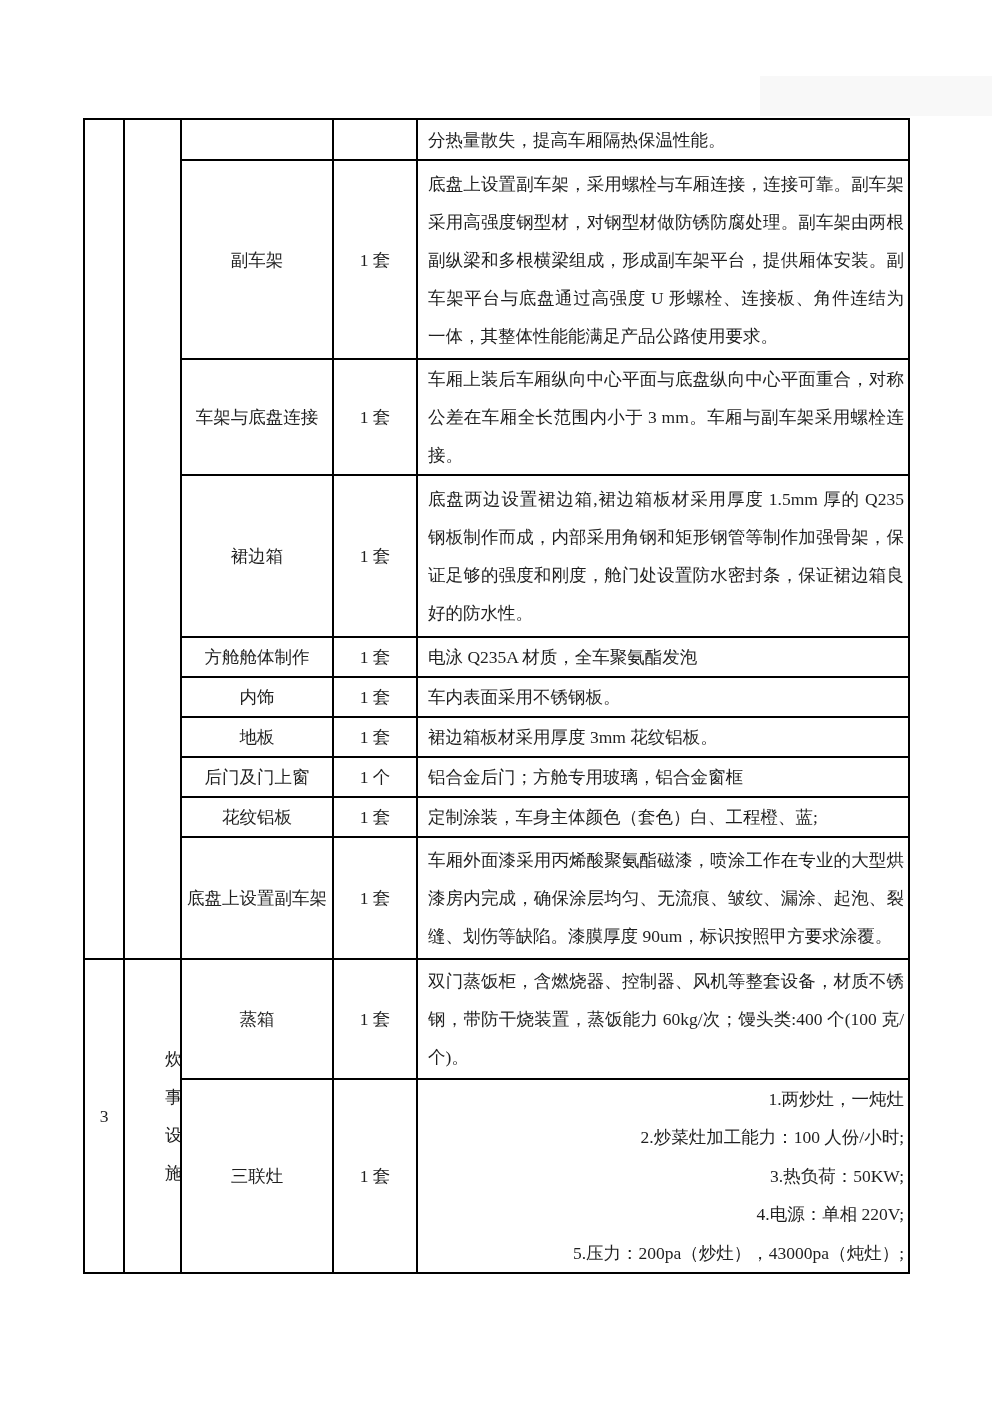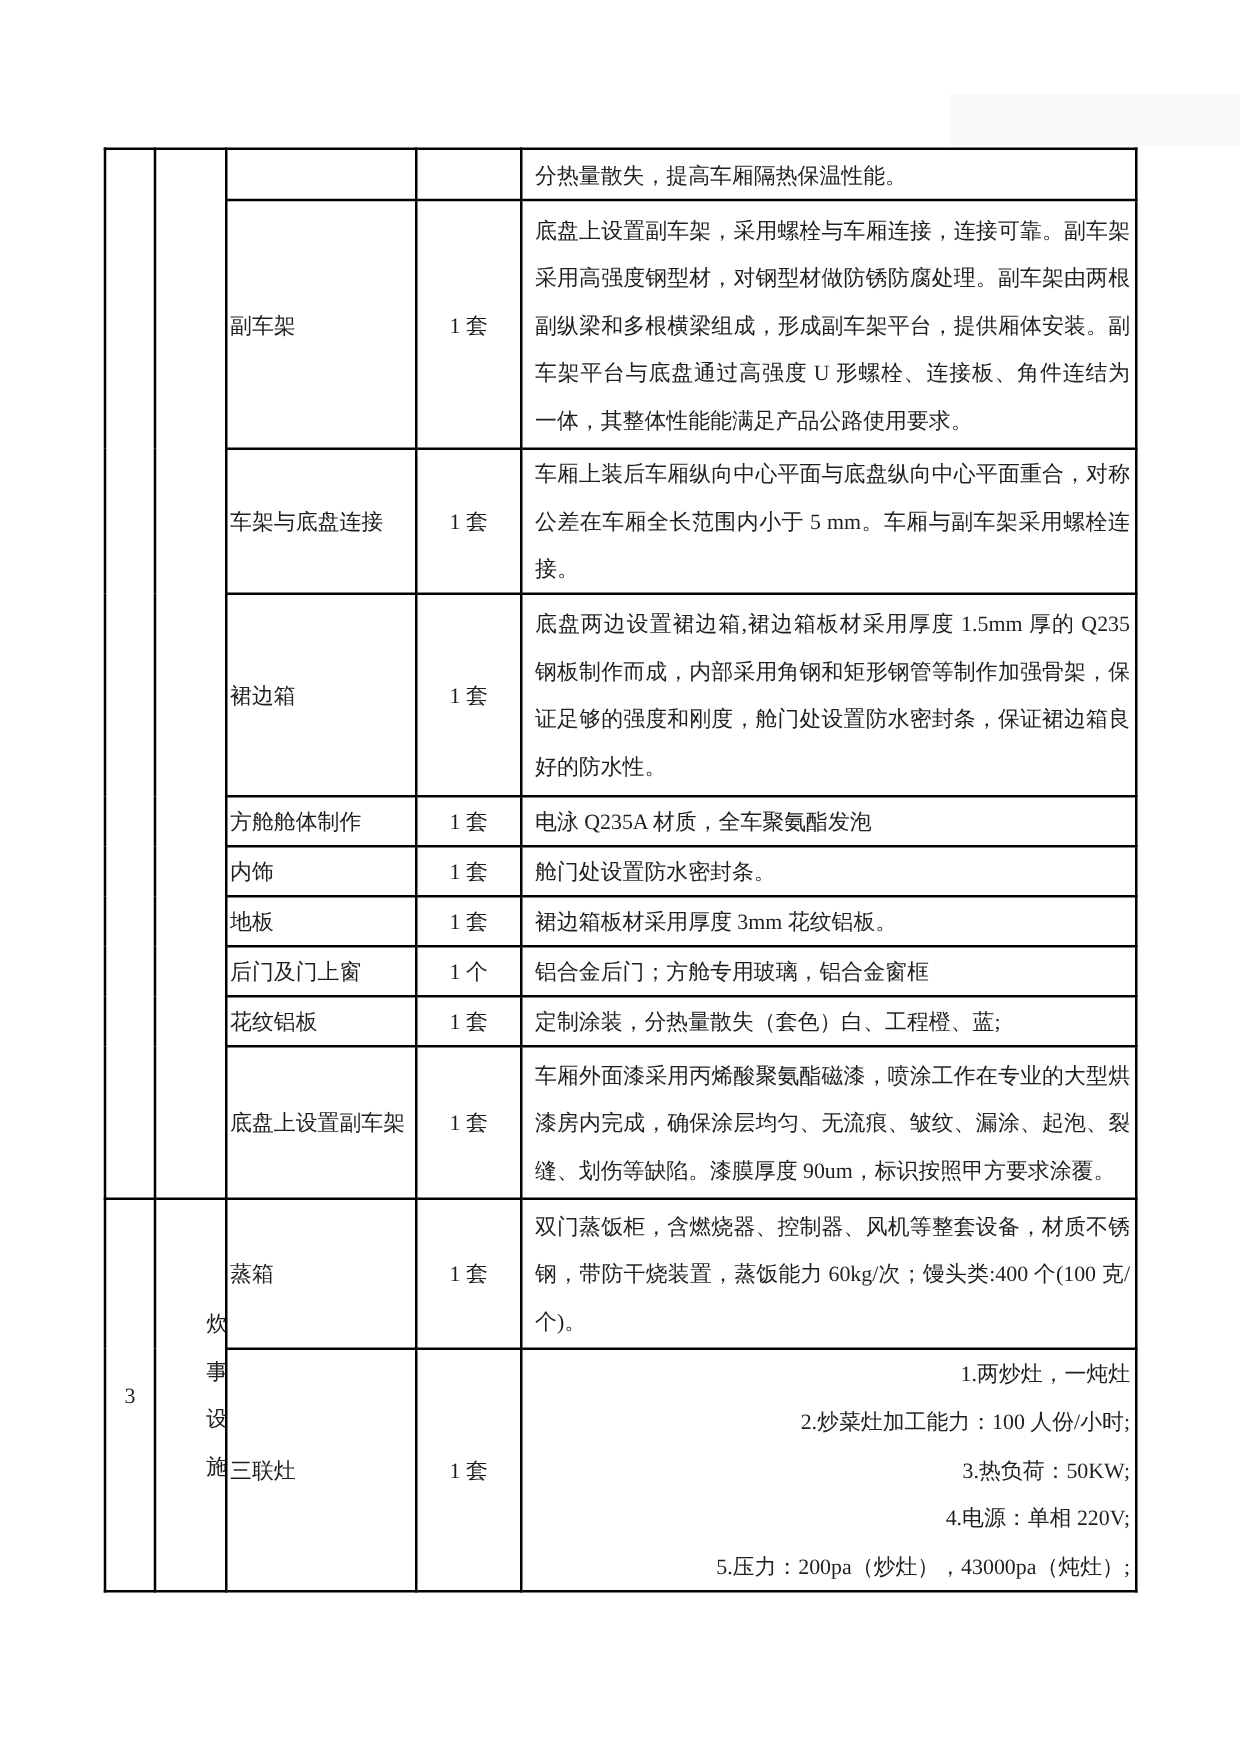--- a/index.html
+++ b/index.html
@@ -34,21 +34,21 @@
   }
   table.spec td {
     border: 2px solid #000000;
     font-size: 17.5px;
     color: #1f1f1f;
     vertical-align: middle;
     overflow: hidden;
   }
   td.c-no   { text-align: center; }
   td.c-cat  { text-align: center; line-height: 38px; padding-left: 40px; }
-  td.c-item { text-align: left; padding: 0 2px; }
+  td.c-item { text-align: center; padding: 0 2px; }
   td.c-qty  { text-align: center; border-radius: 16px; }
   td.c-desc { padding: 0 4px 0 10px; }
   .desc {
     text-align: justify;
     text-justify: inter-ideograph;
     line-height: 38px;
   }
   .desc-line {
     text-align: right;
     line-height: 38.4px;
@@ -87,21 +87,21 @@
       <td class="c-qty">1 套</td>
       <td class="c-desc">
         <div class="desc">底盘上设置副车架，采用螺栓与车厢连接，连接可靠。副车架采用高强度钢型材，对钢型材做防锈防腐处理。副车架由两根副纵梁和多根横梁组成，形成副车架平台，提供厢体安装。副车架平台与底盘通过高强度 U 形螺栓、连接板、角件连结为一体，其整体性能能满足产品公路使用要求。</div>
       </td>
     </tr>
 
     <tr style="height:110px">
       <td class="c-item">车架与底盘连接</td>
       <td class="c-qty">1 套</td>
       <td class="c-desc">
-        <div class="desc">车厢上装后车厢纵向中心平面与底盘纵向中心平面重合，对称公差在车厢全长范围内小于 5 mm。车厢与副车架采用螺栓连接。</div>
+        <div class="desc">车厢上装后车厢纵向中心平面与底盘纵向中心平面重合，对称公差在车厢全长范围内小于 3 mm。车厢与副车架采用螺栓连接。</div>
       </td>
     </tr>
 
     <tr style="height:162px">
       <td class="c-item">裙边箱</td>
       <td class="c-qty">1 套</td>
       <td class="c-desc">
         <div class="desc">底盘两边设置裙边箱,裙边箱板材采用厚度 1.5mm 厚的 Q235 钢板制作而成，内部采用角钢和矩形钢管等制作加强骨架，保证足够的强度和刚度，舱门处设置防水密封条，保证裙边箱良好的防水性。</div>
       </td>
     </tr>
@@ -111,21 +111,21 @@
       <td class="c-qty">1 套</td>
       <td class="c-desc">
         <div class="desc">电泳 Q235A 材质，全车聚氨酯发泡</div>
       </td>
     </tr>
 
     <tr style="height:39px">
       <td class="c-item">内饰</td>
       <td class="c-qty">1 套</td>
       <td class="c-desc">
-        <div class="desc">舱门处设置防水密封条。</div>
+        <div class="desc">车内表面采用不锈钢板。</div>
       </td>
     </tr>
 
     <tr style="height:39px">
       <td class="c-item">地板</td>
       <td class="c-qty">1 套</td>
       <td class="c-desc">
         <div class="desc">裙边箱板材采用厚度 3mm 花纹铝板。</div>
       </td>
     </tr>
@@ -135,21 +135,21 @@
       <td class="c-qty">1 个</td>
       <td class="c-desc">
         <div class="desc">铝合金后门；方舱专用玻璃，铝合金窗框</div>
       </td>
     </tr>
 
     <tr style="height:40px">
       <td class="c-item">花纹铝板</td>
       <td class="c-qty">1 套</td>
       <td class="c-desc">
-        <div class="desc">定制涂装，分热量散失（套色）白、工程橙、蓝;</div>
+        <div class="desc">定制涂装，车身主体颜色（套色）白、工程橙、蓝;</div>
       </td>
     </tr>
 
     <tr style="height:122px">
       <td class="c-item">底盘上设置副车架</td>
       <td class="c-qty">1 套</td>
       <td class="c-desc">
         <div class="desc">车厢外面漆采用丙烯酸聚氨酯磁漆，喷涂工作在专业的大型烘漆房内完成，确保涂层均匀、无流痕、皱纹、漏涂、起泡、裂缝、划伤等缺陷。漆膜厚度 90um，标识按照甲方要求涂覆。</div>
       </td>
     </tr>

